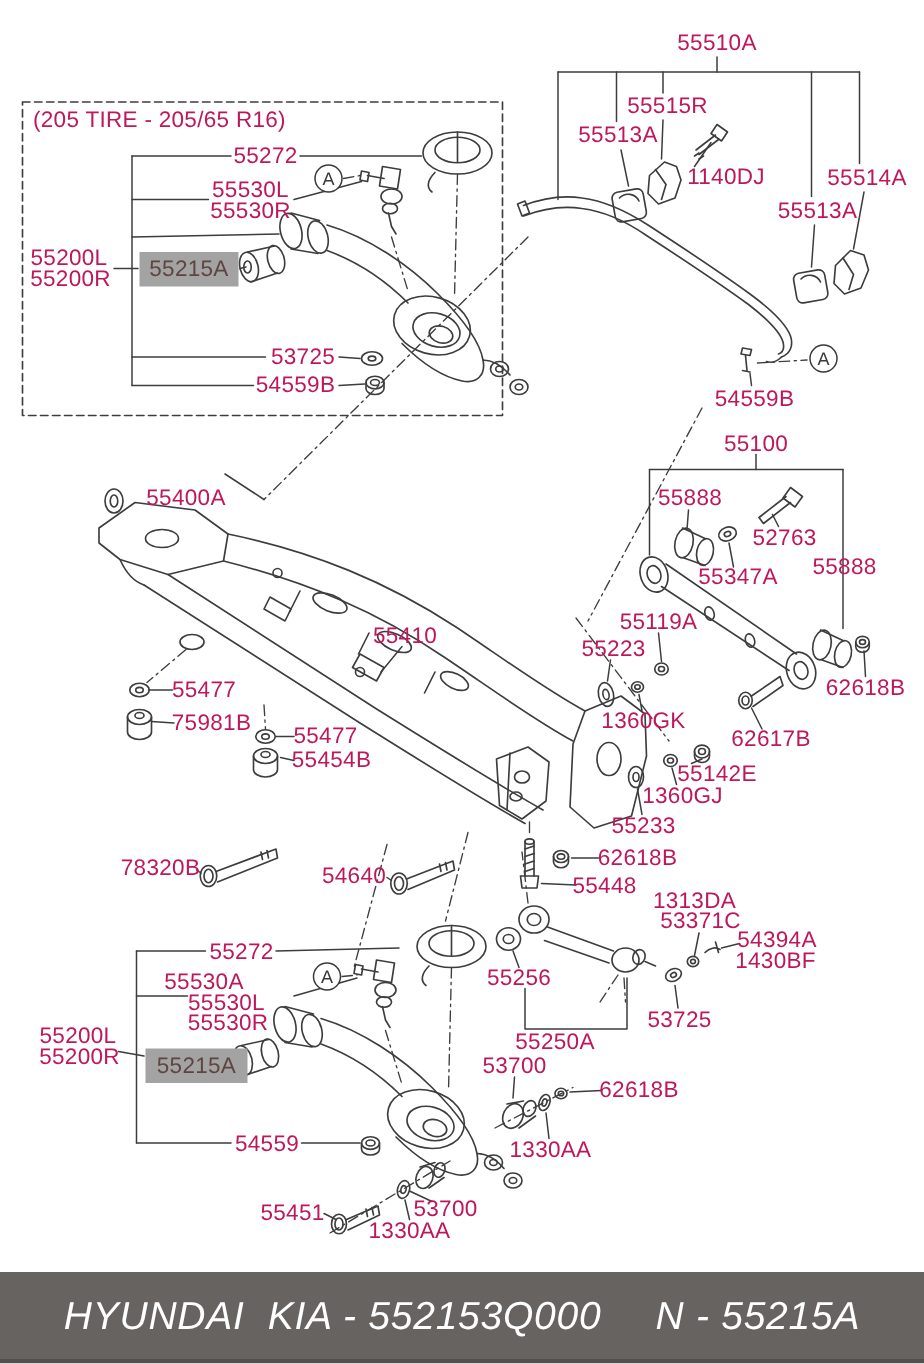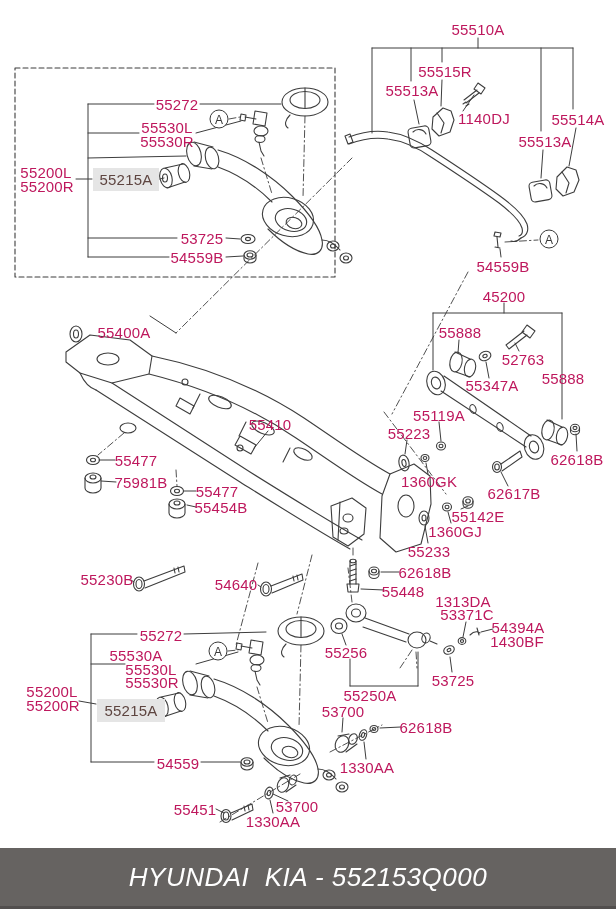--- a/index.html
+++ b/index.html
@@ -2,21 +2,21 @@
 <html><head>
 <meta charset="utf-8">
 <style>
   html,body{margin:0;padding:0;background:#fff;}
   #stage{position:relative;width:616px;height:909px;background:#ffffff;overflow:hidden;
          font-family:"Liberation Sans",sans-serif;}
   svg{position:absolute;left:0;top:0;}
   .lbl{position:absolute;transform:translate(-50%,-50%);font-size:15px;color:#be185d;
        white-space:nowrap;letter-spacing:.2px;line-height:1;}
   .lbl-left{transform:translateY(-50%);}
-  .hl{position:absolute;background:#e5e5e5;display:flex;align-items:center;justify-content:center;
+  .hl{position:absolute;background:#a3a3a3;display:flex;align-items:center;justify-content:center;
       font-size:15px;color:#5e4540;letter-spacing:.2px;text-align:center;}
   .callout{position:absolute;width:19px;height:19px;border:1.4px solid #3a3a3a;border-radius:50%;
       display:flex;align-items:center;justify-content:center;font-size:12px;color:#3a3a3a;
       transform:translate(-50%,-50%);background:#fff;box-sizing:border-box;}
   .banner{position:absolute;left:0;top:848px;width:616px;height:61px;background:#666361;
       border-bottom:3px solid #524f4e;box-sizing:border-box;
       display:flex;align-items:center;justify-content:center;gap:36px;}
   .banner span{color:#ffffff;font-size:26px;letter-spacing:.5px;white-space:pre;font-style:italic;}
 </style>
 </head>
@@ -335,20 +335,21 @@
       </g>
       <path class="dd" d="M228,651 L238,650"></path>
     </g>
   </g>
 
   <style>
     .dd{stroke-dasharray:7 3 1.5 3;stroke-width:.9;}
   </style>
 </svg>
 
+<div class="lbl lbl-left" style="left:22px;top:80px">(205 TIRE - 205/65 R16)</div>
 <div class="lbl" style="left:177px;top:104px">55272</div>
 <div class="lbl" style="left:167px;top:127px">55530L</div>
 <div class="lbl" style="left:167px;top:141px">55530R</div>
 <div class="lbl" style="left:46px;top:172px">55200L</div>
 <div class="lbl" style="left:47px;top:186px">55200R</div>
 <div class="hl" style="left:93px;top:168px;width:66px;height:23px">55215A</div>
 <div class="lbl" style="left:202px;top:238px">53725</div>
 <div class="lbl" style="left:197px;top:257px">54559B</div>
 
 <div class="lbl" style="left:478px;top:29px">55510A</div>
@@ -358,24 +359,24 @@
 <div class="lbl" style="left:578px;top:119px">55514A</div>
 <div class="lbl" style="left:545px;top:141px">55513A</div>
 <div class="lbl" style="left:503px;top:266px">54559B</div>
 
 <div class="lbl" style="left:124px;top:332px">55400A</div>
 <div class="lbl" style="left:270px;top:424px">55410</div>
 <div class="lbl" style="left:136px;top:460px">55477</div>
 <div class="lbl" style="left:141px;top:482px">75981B</div>
 <div class="lbl" style="left:217px;top:491px">55477</div>
 <div class="lbl" style="left:221px;top:507px">55454B</div>
-<div class="lbl" style="left:107px;top:579px">55230B</div>
+<div class="lbl" style="left:107px;top:579px">78320B</div>
 <div class="lbl" style="left:236px;top:584px">54640</div>
 
-<div class="lbl" style="left:504px;top:296px">45200</div>
+<div class="lbl" style="left:504px;top:296px">55100</div>
 <div class="lbl" style="left:460px;top:332px">55888</div>
 <div class="lbl" style="left:523px;top:359px">52763</div>
 <div class="lbl" style="left:492px;top:385px">55347A</div>
 <div class="lbl" style="left:563px;top:378px">55888</div>
 <div class="lbl" style="left:439px;top:415px">55119A</div>
 <div class="lbl" style="left:409px;top:433px">55223</div>
 <div class="lbl" style="left:429px;top:481px">1360GK</div>
 <div class="lbl" style="left:577px;top:459px">62618B</div>
 <div class="lbl" style="left:514px;top:493px">62617B</div>
 <div class="lbl" style="left:478px;top:516px">55142E</div>
@@ -405,15 +406,16 @@
 <div class="lbl" style="left:195px;top:809px">55451</div>
 <div class="lbl" style="left:297px;top:806px">53700</div>
 <div class="lbl" style="left:273px;top:821px">1330AA</div>
 
 <div class="callout" style="left:219px;top:119px">A</div>
 <div class="callout" style="left:549px;top:239px">A</div>
 <div class="callout" style="left:218px;top:651px">A</div>
 
 <div class="banner">
   <span>HYUNDAI  KIA - 552153Q000</span>
+  <span>N - 55215A</span>
 </div>
 
 </div>
 
 </body></html>

